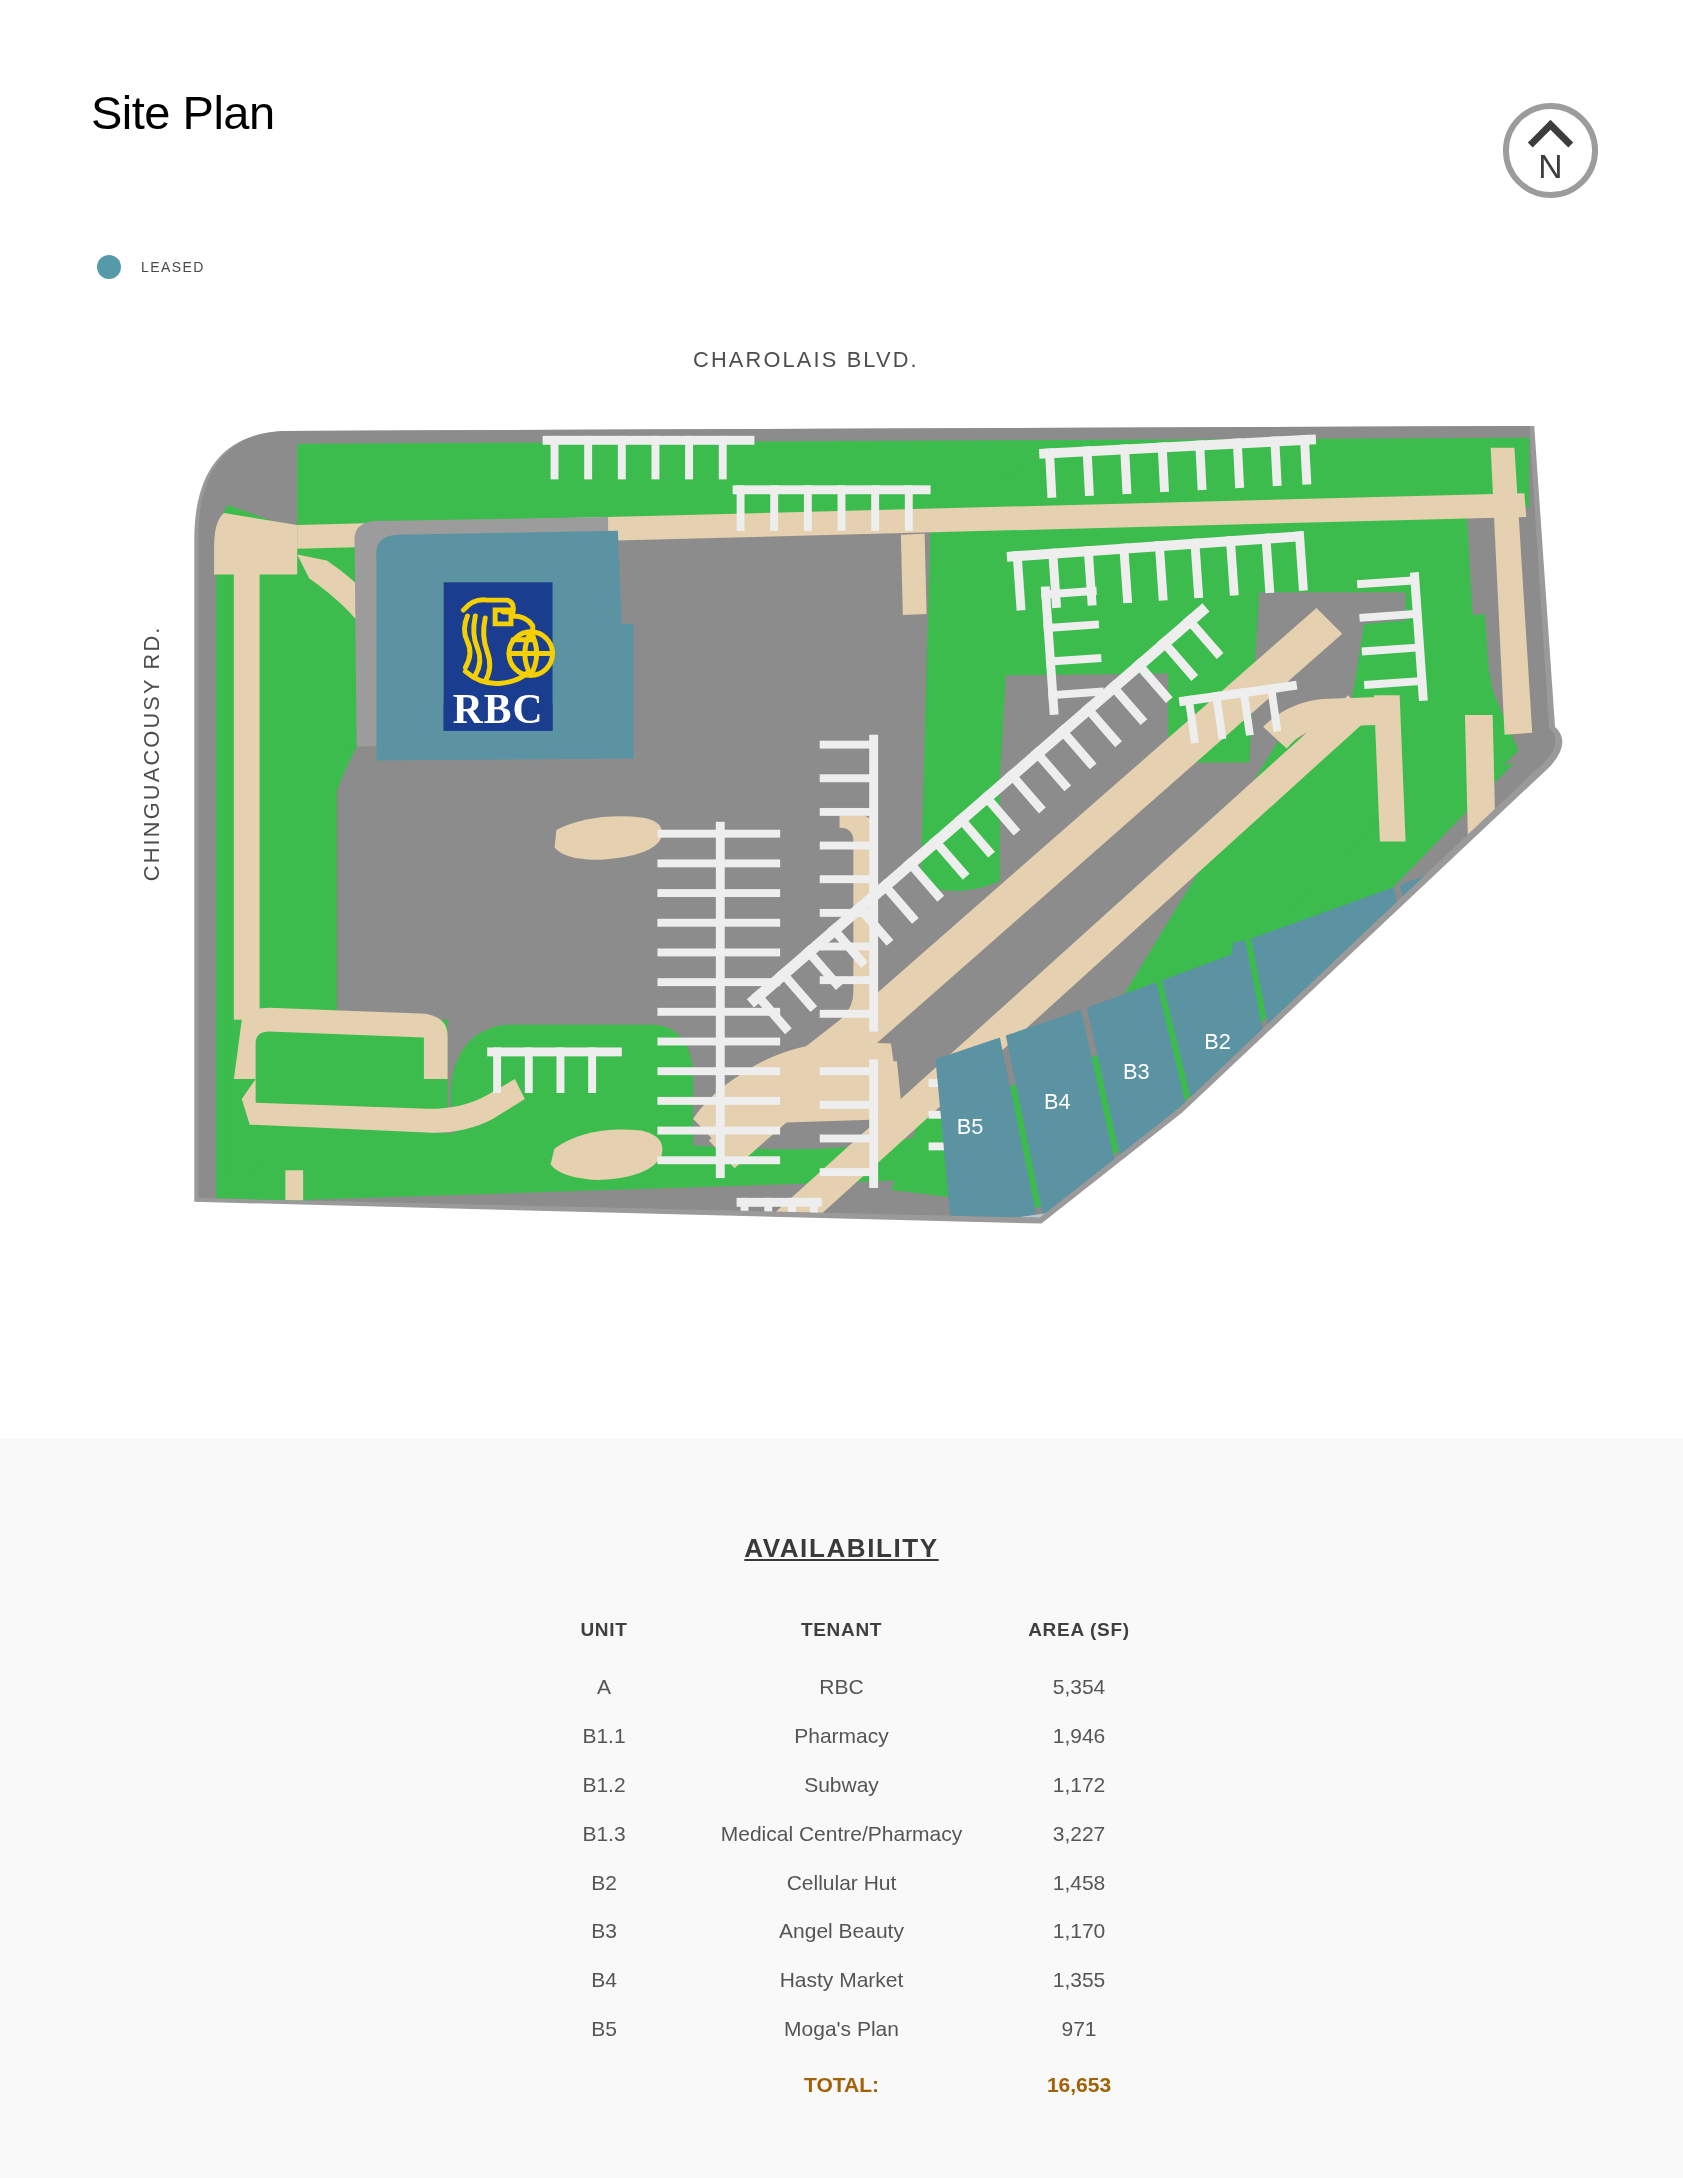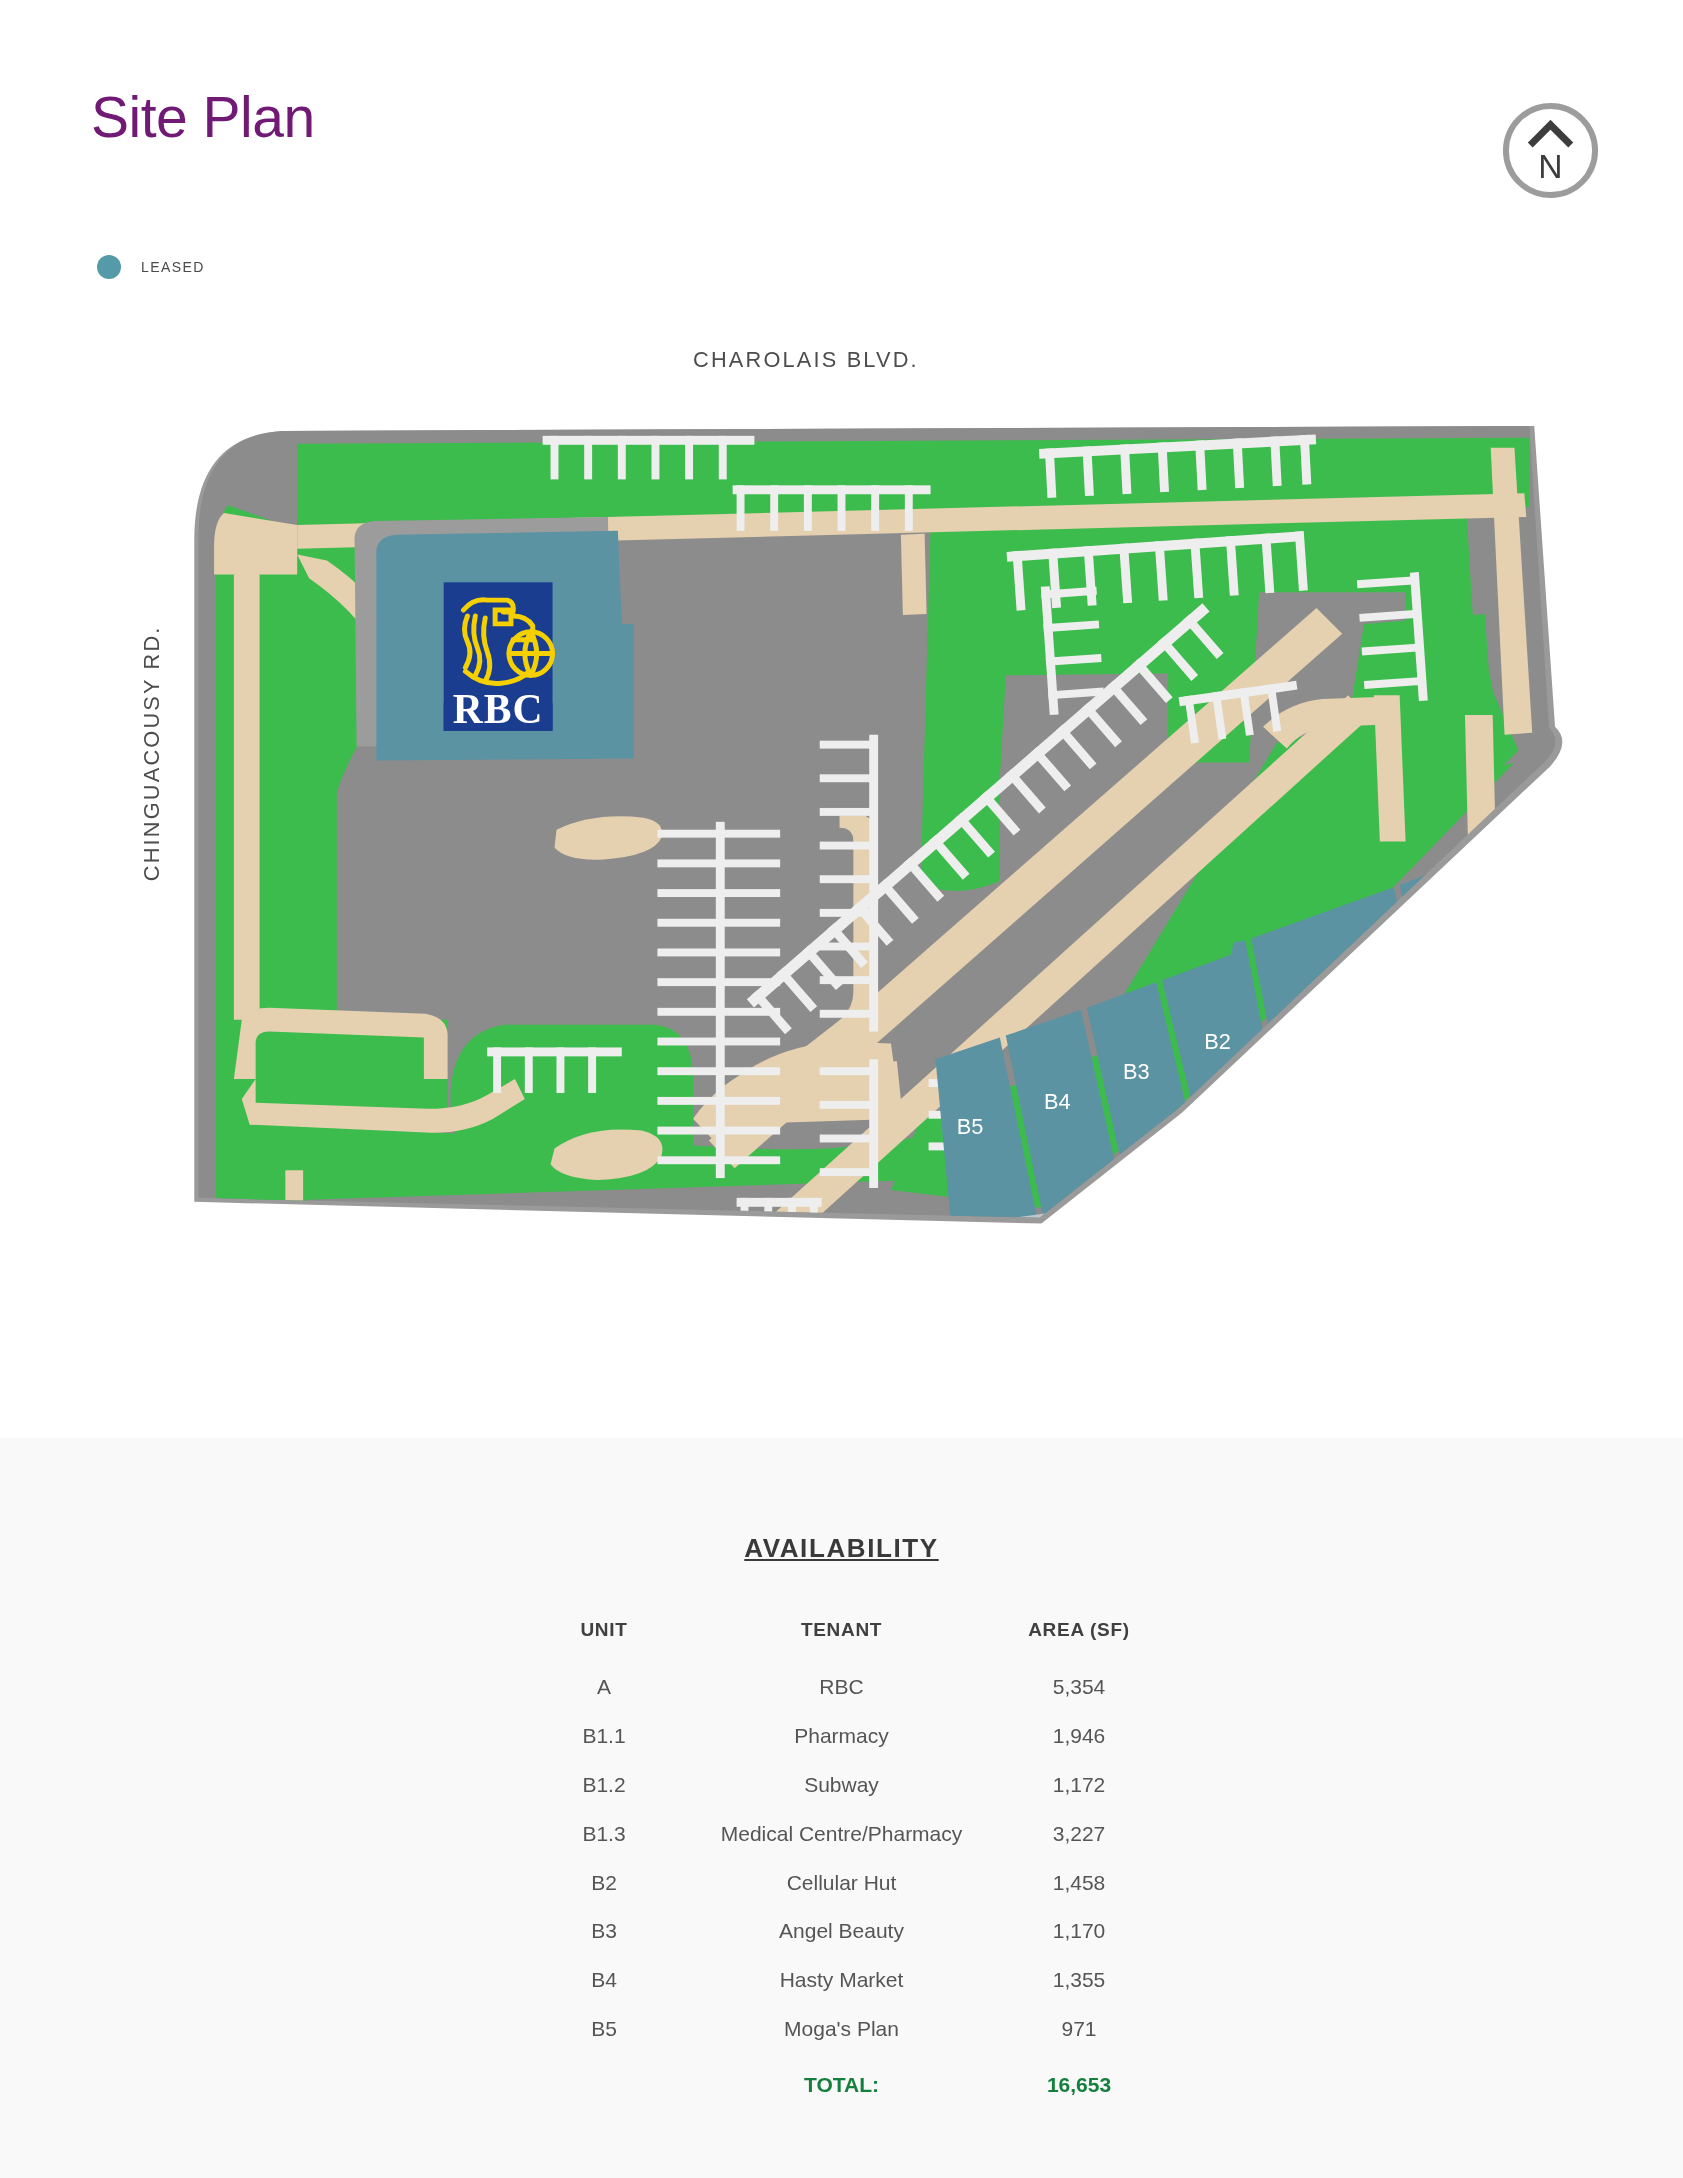--- a/index.html
+++ b/index.html
@@ -12,24 +12,24 @@
   #page {
     position: relative;
     width: 1683px; height: 2178px;
     background: #ffffff;
   }
 
   
   #page-title {
     position: absolute;
     left: 91px; top: 89px;
-    font-size: 57px;
+    font-size: 47px;
     font-weight: 400;
     letter-spacing: -0.5px;
-    color: #701a75;
+    color: #000000;
     line-height: 1;
   }
 
   
   #compass {
     position: absolute;
     right: 81px; top: 99px;
     width: 103px; height: 103px;
   }
 
@@ -114,21 +114,21 @@
     font-weight: 400;
     color: #555555;
     padding: 12.4px 0;
     text-align: center;
   }
   #avail-table .col-unit   { width: 178px; text-align: center; }
   #avail-table .col-tenant { width: 297px; text-align: center; }
   #avail-table .col-area   { width: 178px; text-align: center; }
   #avail-table tr.total-row td {
     font-weight: bold;
-    color: #15803d;
+    color: #a16207;
     padding-top: 20px;
   }
 </style>
 </head>
 <body>
 
 <div id="page">
 
   <div id="page-title">Site Plan</div>
 

